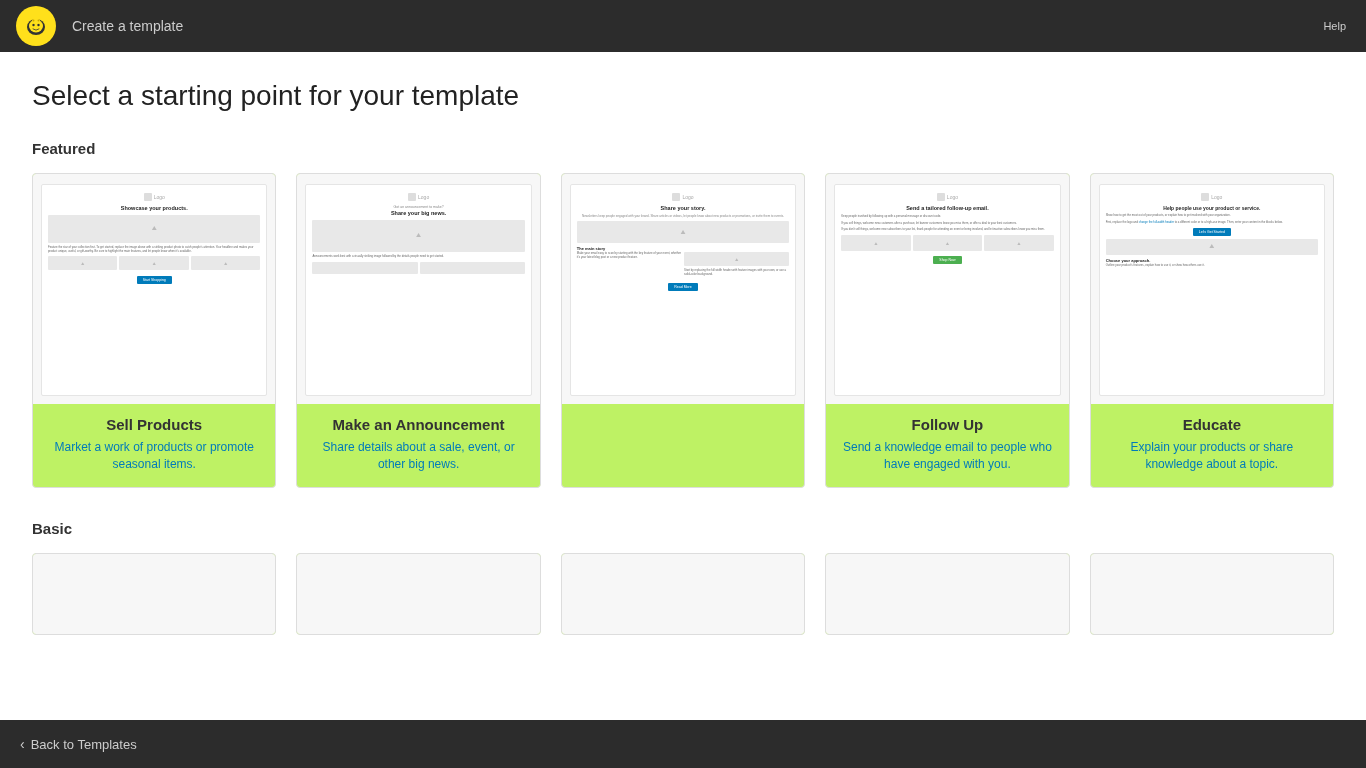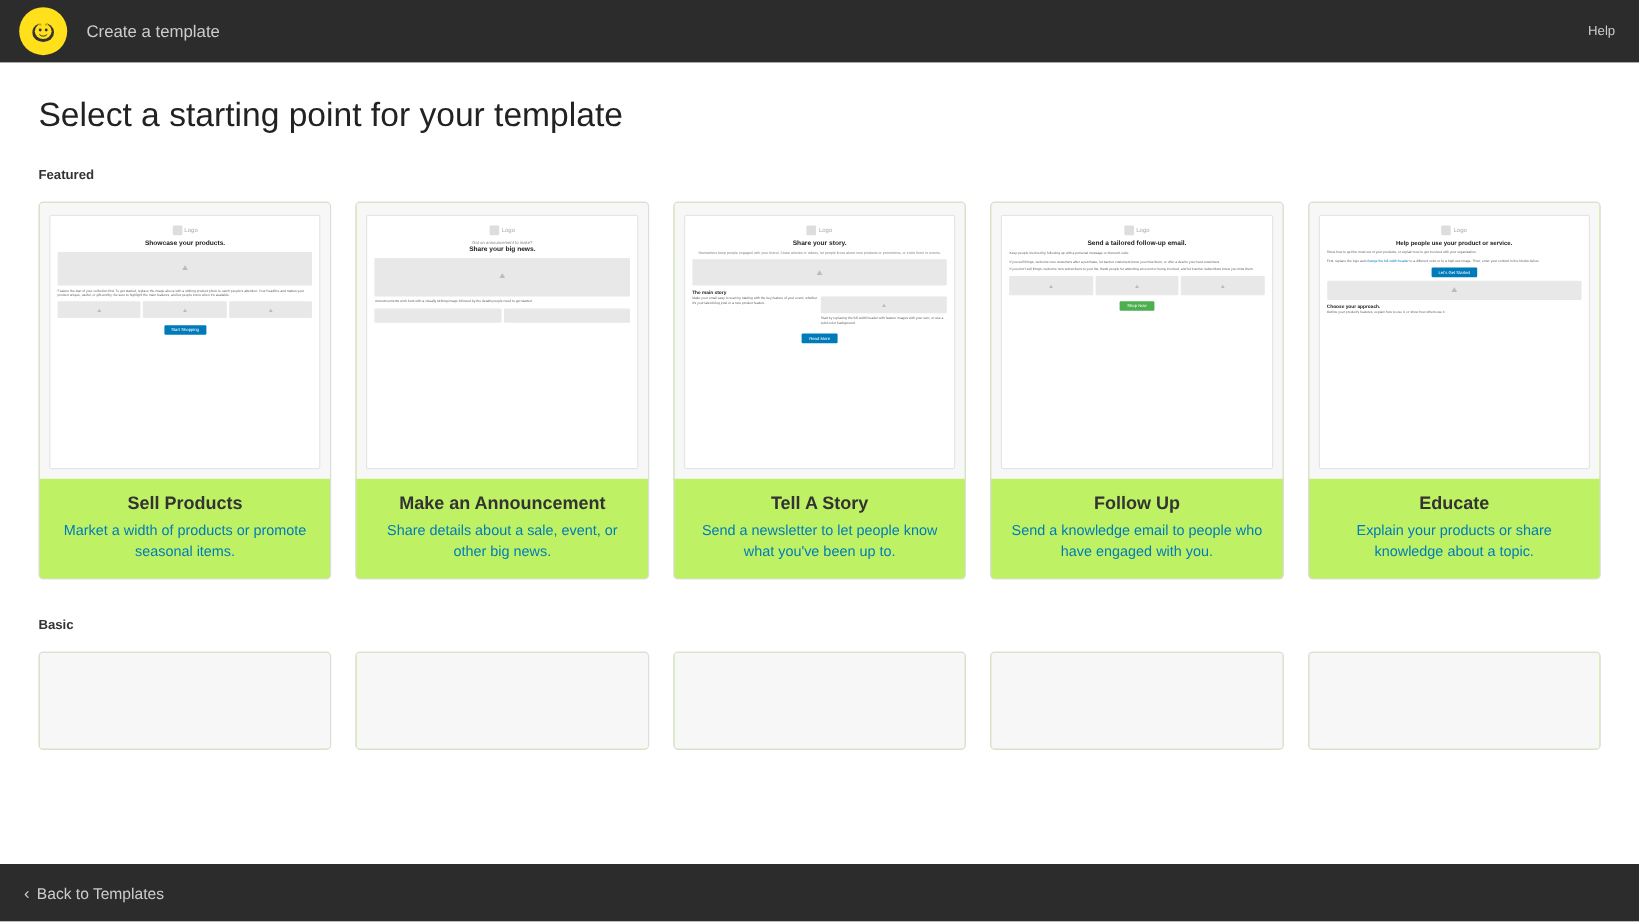--- a/index.html
+++ b/index.html
@@ -68,21 +68,21 @@
       margin-bottom: -1px;
     }
     .tab.active {
       color: #007bba;
       border-bottom: 2px solid #007bba;
       font-weight: 500;
     }
 
     
     .section-title {
-      font-size: 11px;
+      font-size: 15px;
       font-weight: 600;
       color: #333;
       margin-bottom: 16px;
     }
 
     
     .card-grid {
       display: flex;
       gap: 20px;
       margin-bottom: 32px;
@@ -284,21 +284,21 @@
                   <span style="font-size:4px; color:#bbb;">⛰</span>
                 </div>
             </div>
             <div style="text-align:center;">
               <span class="preview-btn">Start Shopping</span>
             </div>
           </div>
         </div>
         <div class="card-info">
           <div class="card-name">Sell Products</div>
-          <div class="card-desc">Market a width of products or promote seasonal items.</div>
+          <div class="card-desc">Market a work of products or promote seasonal items.</div>
         </div>
       </div>
 
       <div class="card">
         <div class="card-preview">
           <div class="preview-inner">
             <div class="preview-logo-row">
               <div class="preview-logo-icon"></div>
               <span>Logo</span>
             </div>
@@ -342,24 +342,20 @@
                     <span style="font-size:4px;color:#bbb;">⛰</span>
                   </div>
                 <div class="preview-body-text">Start by replacing the full width header with feature images with your own, or use a solid-color background.</div>
               </div>
             </div>
             <div style="text-align:center; margin-top:3px;">
               <span class="preview-btn">Read More</span>
             </div>
           </div>
         </div>
-        <div class="card-info">
-          <div class="card-name">Tell A Story</div>
-          <div class="card-desc">Send a newsletter to let people know what you've been up to.</div>
-        </div>
       </div>
 
       <div class="card">
         <div class="card-preview">
           <div class="preview-inner">
             <div class="preview-logo-row">
               <div class="preview-logo-icon"></div>
               <span>Logo</span>
             </div>
             <div class="preview-headline">Send a tailored follow-up email.</div>

